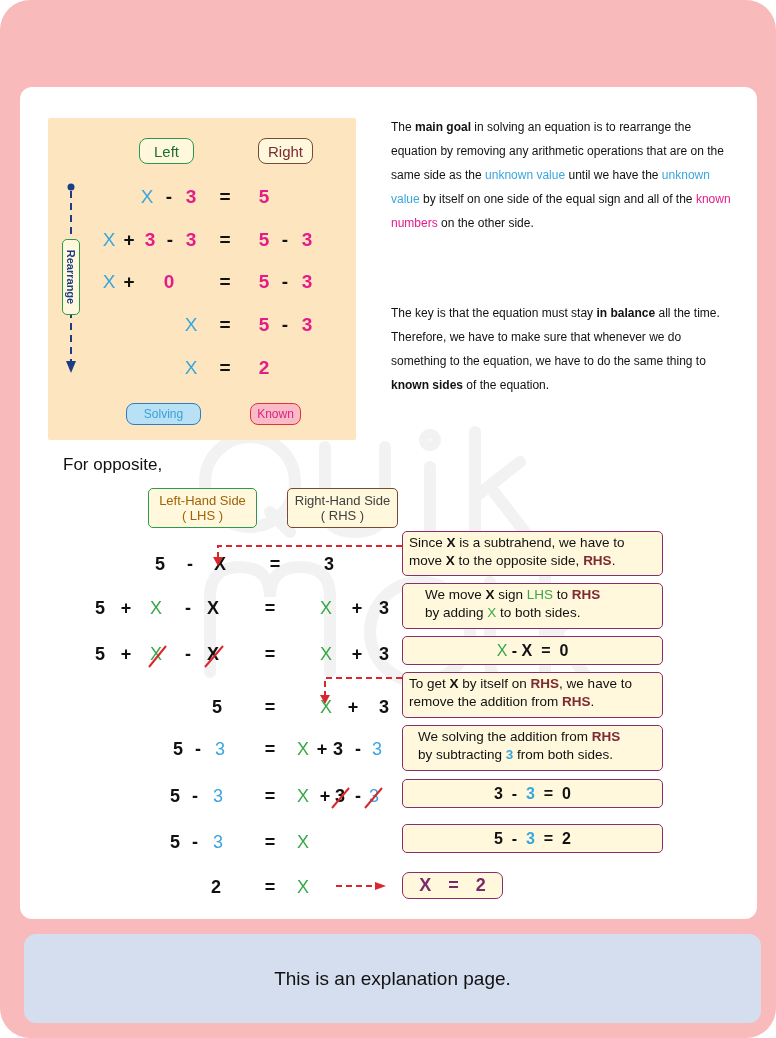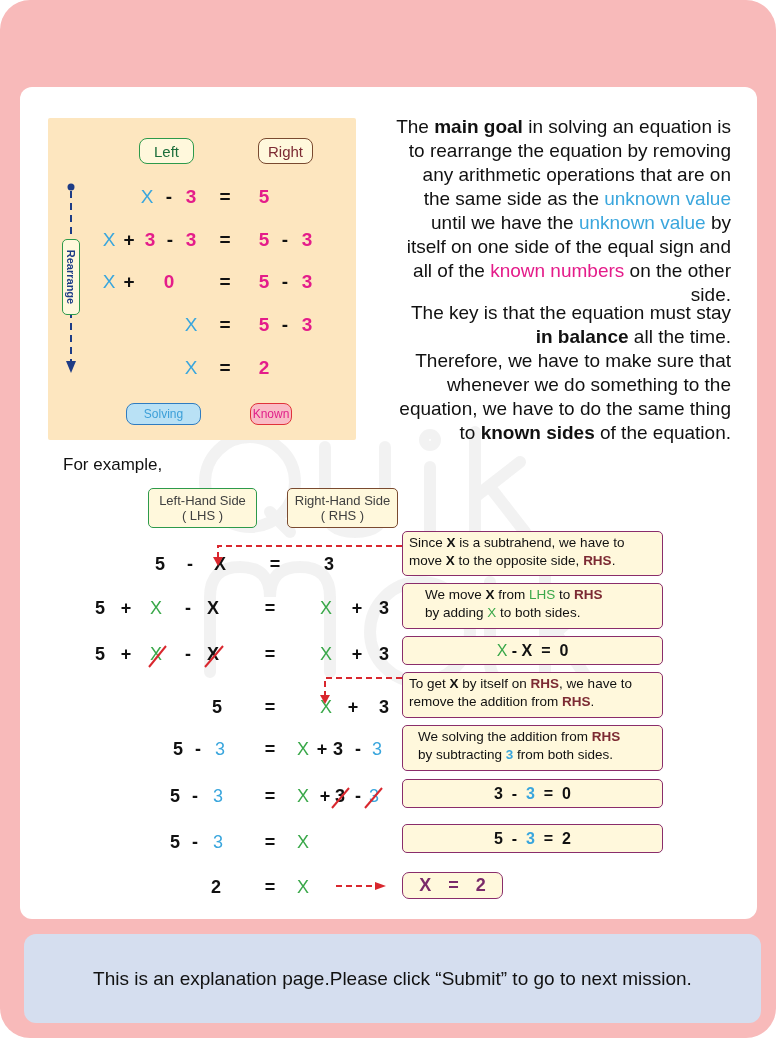--- a/index.html
+++ b/index.html
@@ -29,45 +29,45 @@
     background: #fde6bf; border-radius: 2px;
   }
   .pill {
     position: absolute; border-radius: 8px; font-size: 15px;
     display: flex; align-items: center; justify-content: center;
     font-family: "Liberation Sans", sans-serif;
   }
   .pill-left { left: 91px; top: 20px; width: 55px; height: 26px; border: 1.5px solid #2d9a4b; background: #fff8dc; color: #1d6e3b; }
   .pill-right { left: 210px; top: 20px; width: 55px; height: 26px; border: 1.5px solid #7a4a30; background: #fff8dc; color: #7c2a33; }
   .pill-unknown { left: 78px; top: 285px; width: 75px; height: 22px; border: 1.5px solid #2f7cc0; background: #b9e1f5; color: #3c9fd8; font-size: 12px; }
-  .pill-known { left: 202px; top: 285px; width: 42px; height: 22px; border: 1.5px solid #e0323a; background: #f9bcc6; color: #e0208a; font-size: 12px; }
+  .pill-known { left: 202px; top: 285px; width: 51px; height: 22px; border: 1.5px solid #e0323a; background: #f9bcc6; color: #e0208a; font-size: 12px; }
   .eq-token { position: absolute; font-size: 19px; font-family: "Liberation Sans", sans-serif; font-weight: bold; transform: translateX(-50%); }
   .c-blue { color: #3aa6dd; font-weight: normal; }
   .c-pink { color: #e41c8a; }
   .c-black { color: #111; }
   .c-green { color: #3aa84a; font-weight: normal; }
   .rearrange-svg { position: absolute; left: 10px; top: 65px; }
   .rearrange-label {
     position: absolute; left: 14px; top: 121px; width: 18px; height: 76px;
     border: 1.5px solid #2d9a4b; border-radius: 5px; background: #fff8dc;
     display: flex; align-items: center; justify-content: center;
   }
   .rearrange-label span { transform: rotate(90deg); white-space: nowrap; font-size: 11px; color: #1e3c86; font-family: "Liberation Sans", sans-serif; font-weight: bold; }
-  .para { position: absolute; left: 371px; width: 340px; font-size: 19px; line-height: 24px; font-family: "Liberation Sans", sans-serif; color: #111; text-align: right; }
+  .para { position: absolute; left: 371px; width: 340px; font-size: 12px; line-height: 24px; font-family: "Liberation Sans", sans-serif; color: #111; }
   .para b { font-weight: bold; }
   .hl-blue { color: #3aa6dd; }
   .hl-pink { color: #e41c8a; }
   .for-example { position: absolute; left: 43px; top: 368px; font-size: 17px; font-family: "Liberation Sans", sans-serif; }
   .side-box {
     position: absolute; top: 401px; height: 40px; border-radius: 5px;
     background: #fff8dc; font-size: 13px; line-height: 15px; text-align: center;
     display: flex; flex-direction: column; align-items: center; justify-content: center;
     font-family: "Liberation Sans", sans-serif;
   }
-  .lhs-box { left: 128px; width: 109px; border: 1.5px solid #2d9a4b; color: #404040; }
+  .lhs-box { left: 128px; width: 109px; border: 1.5px solid #2d9a4b; color: #a16207; }
   .rhs-box { left: 267px; width: 111px; border: 1.5px solid #7a4a30; color: #404040; }
   .ex-token { position: absolute; font-size: 18px; font-family: "Liberation Sans", sans-serif; font-weight: bold; transform: translateX(-50%); }
   .ex-token.c-green, .ex-token.c-blue { font-weight: normal; }
   .note {
     position: absolute; left: 382px; width: 261px; background: #fff8dc;
     border: 1.5px solid #8a2d6b; border-radius: 5px;
     font-size: 13.5px; line-height: 18px; font-family: "Liberation Sans", sans-serif;
     padding: 2px 6px; color: #111;
   }
   .note b { font-weight: bold; }
@@ -79,21 +79,21 @@
     position: absolute; left: 382px; top: 785px; width: 101px; height: 27px;
     background: #fff8dc; border: 1.5px solid #8a2d6b; border-radius: 7px;
     display: flex; align-items: center; justify-content: center;
     color: #7a2a6a; font-size: 18px; font-weight: bold; font-family: "Liberation Sans", sans-serif;
     word-spacing: 12px;
   }
   .overlay-svg { position: absolute; left: 0; top: 0; pointer-events: none; }
   .footer {
     position: absolute; left: 24px; top: 934px; width: 737px; height: 89px;
     background: #d5deef; border-radius: 12px;
-    display: flex; flex-direction: row; align-items: center; justify-content: center;
+    display: flex; flex-direction: column; align-items: center; justify-content: center;
     font-family: "Liberation Sans", sans-serif; font-size: 19px; color: #111;
   }
   .footer p { line-height: 40px; }
 </style>
 </head>
 <body>
 
 <div class="frame">
 
   <div class="content">
@@ -173,21 +173,21 @@
     </div>
 
     <div class="para" style="top:28px">
       <span>The </span><b>main goal</b><span> in solving an equation is to rearrange the equation by removing any arithmetic operations that are on the same side as the </span><span class="hl-blue">unknown value</span><span> until we have the </span><span class="hl-blue">unknown value</span><span> by itself on one side of the equal sign and all of the </span><span class="hl-pink">known numbers</span><span> on the other side.</span>
     </div>
     <div class="para" style="top:214px">
       <span>The key is that the equation must stay </span><b>in balance</b><span> all the time.</span><br>
       <span>Therefore, we have to make sure that whenever we do something to the equation, we have to do the same thing to </span><b>known sides</b><span> of the equation.</span>
     </div>
 
-    <div class="for-example">For example,</div>
+    <div class="for-example">For opposite,</div>
 
     <div class="side-box lhs-box">
       <span>Left-Hand Side</span>
         <span>( LHS )</span>
     </div>
     <div class="side-box rhs-box">
       <span>Right-Hand Side</span>
         <span>( RHS )</span>
     </div>
 
@@ -250,21 +250,21 @@
     <span class="ex-token c-green" style="left:283px;top:745px">X</span>
 
     <span class="ex-token c-black" style="left:196px;top:790px">2</span>
     <span class="ex-token c-black" style="left:250px;top:790px">=</span>
     <span class="ex-token c-green" style="left:283px;top:790px">X</span>
 
     <div class="note" style="top:444px;height:45px">
       <span>Since </span><b>X</b><span> is a subtrahend, we have to move </span><b>X</b><span> to the opposite side, </span><span class="m">RHS</span><span>.</span>
     </div>
     <div class="note" style="top:496px;height:46px;padding-left:22px">
-      <span>We move </span><b>X</b><span> from </span><span class="g">LHS</span><span> to </span><span class="m">RHS</span><br>
+      <span>We move </span><b>X</b><span> sign </span><span class="g">LHS</span><span> to </span><span class="m">RHS</span><br>
       <span>by adding </span><span class="g">X</span><span> to both sides.</span>
     </div>
     <div class="note center" style="top:549px;height:29px">
       <span class="g" style="font-weight:normal">X</span>
         <span style="white-space:pre"> - X  =  0</span>
     </div>
     <div class="note" style="top:585px;height:46px">
       <span>To get </span><b>X</b><span> by itself on </span><span class="m">RHS</span><span>, we have to remove the addition from </span><span class="m">RHS</span><span>.</span>
     </div>
     <div class="note" style="top:638px;height:46px;padding-left:15px">
@@ -298,15 +298,14 @@
       </g>
       <line x1="129" y1="580" x2="146" y2="559" stroke="#d9272e" stroke-width="2"></line>
       <line x1="185" y1="580" x2="203" y2="559" stroke="#d9272e" stroke-width="2"></line>
       <line x1="312" y1="721" x2="329" y2="701" stroke="#d9272e" stroke-width="2"></line>
       <line x1="345" y1="721" x2="362" y2="701" stroke="#d9272e" stroke-width="2"></line>
     </svg>
   </div>
 
   <div class="footer">
     <p>This is an explanation page.</p>
-    <p>Please click “Submit” to go to next mission.</p>
   </div>
 </div>
 
 </body></html>

